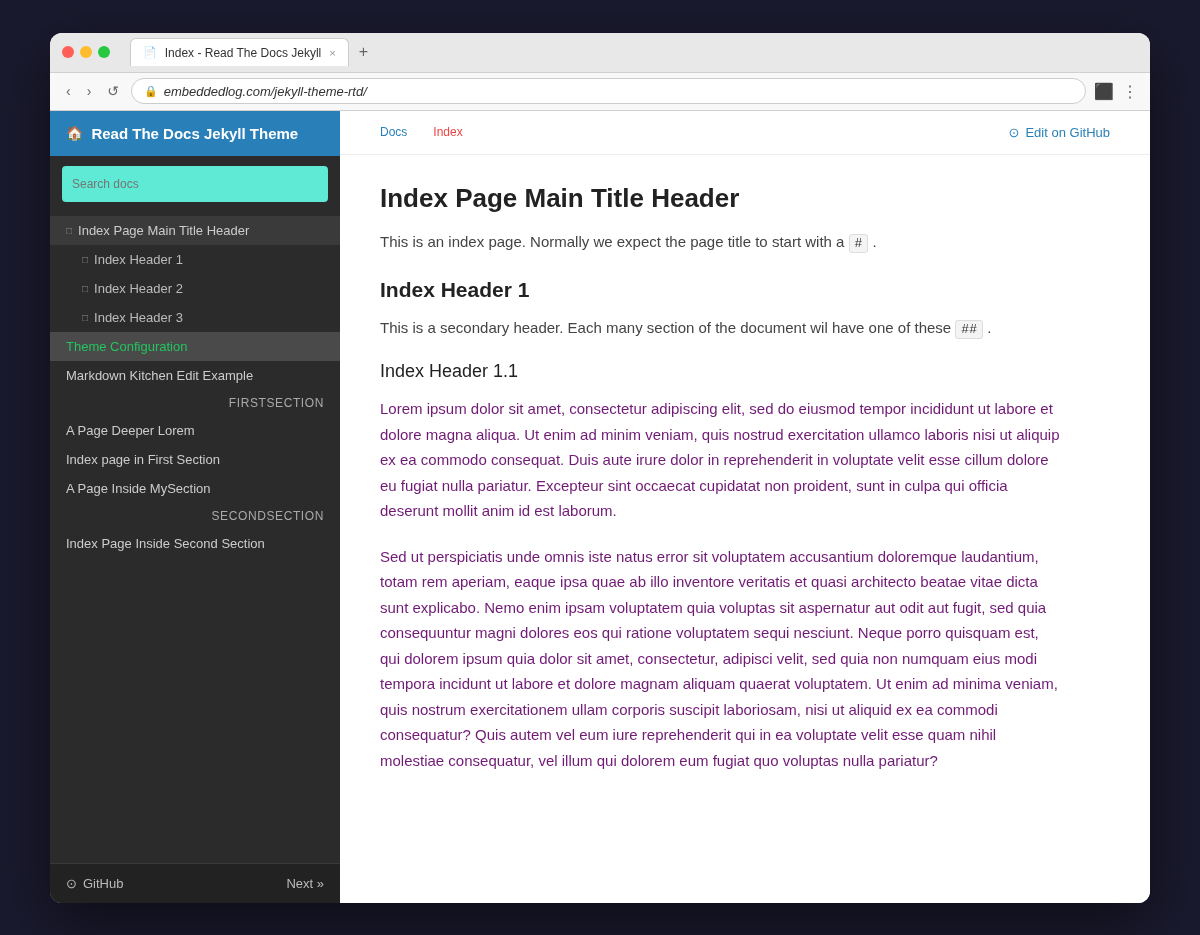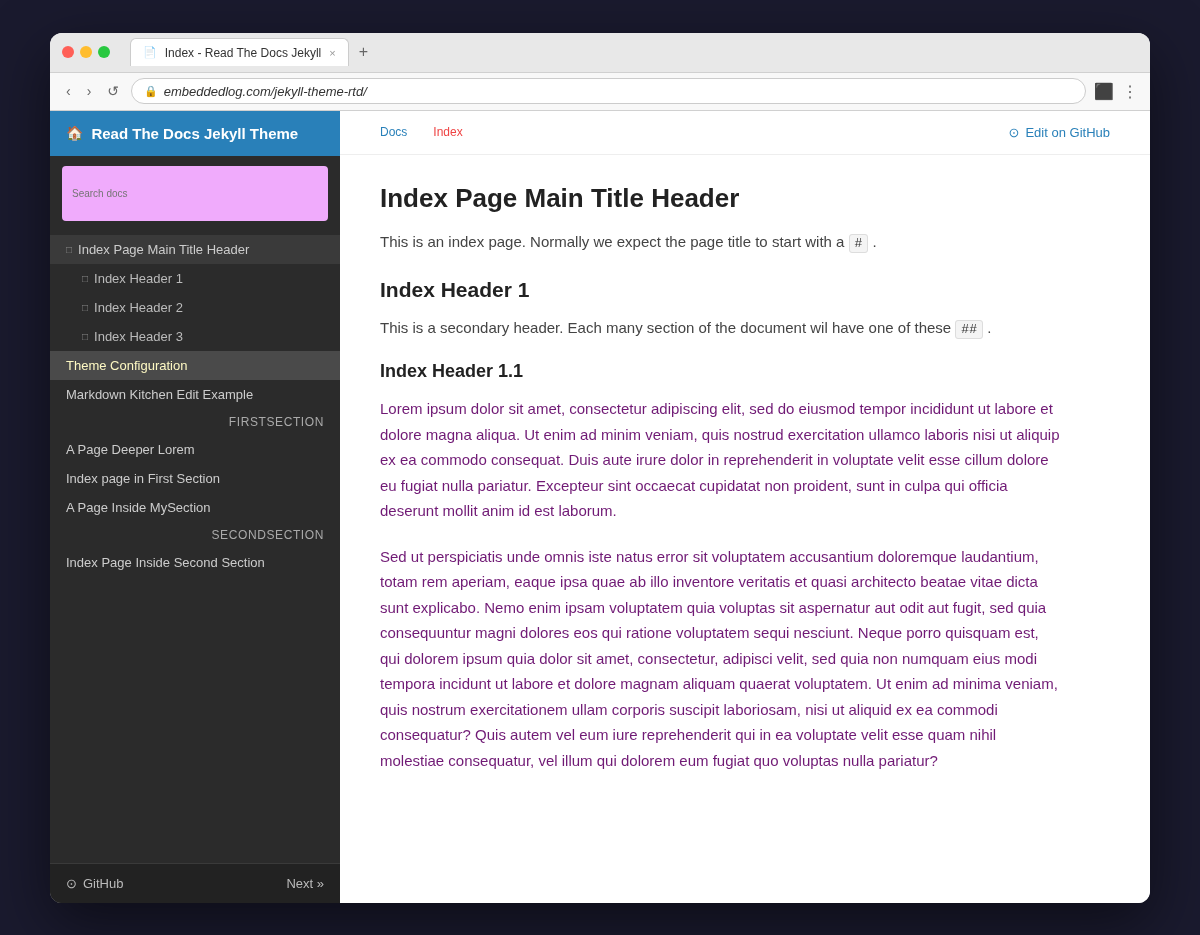--- a/index.html
+++ b/index.html
@@ -133,25 +133,25 @@
       align-items: center;
       gap: 8px;
     }
     .sidebar-header .home-icon { font-size: 14px; }
     .search-box {
       padding: 10px 12px;
       background: #2b2b2b;
     }
     .search-input {
       width: 100%;
-      background: #f0abfc;
+      background: #5eead4;
       border: none;
       border-radius: 4px;
-      padding: 22px 10px;
-      font-size: 10px;
+      padding: 11px 10px;
+      font-size: 12px;
       color: #666;
       outline: none;
     }
     .sidebar-nav {
       flex: 1;
       overflow-y: auto;
       padding: 4px 0;
     }
     .nav-section-header {
       padding: 6px 16px;
@@ -166,21 +166,21 @@
       color: #ccc;
       font-size: 13px;
       cursor: pointer;
       display: flex;
       align-items: center;
       gap: 6px;
     }
     .nav-item.active { background: #3a3a3a; }
     .nav-item.highlighted {
       background: #4a4a4a;
-      color: #fef9c3;
+      color: #22c55e;
     }
     .nav-item.sub-item {
       padding-left: 32px;
       font-size: 13px;
       color: #bbb;
     }
     .expand-icon { font-size: 10px; color: #888; }
     .sidebar-footer {
       padding: 12px 16px;
       background: #222;
@@ -266,21 +266,21 @@
       margin-top: 8px;
     }
     .section-desc {
       font-size: 15px;
       color: #444;
       line-height: 1.6;
       margin-bottom: 20px;
     }
     h3.subsection-header {
       font-size: 18px;
-      font-weight: 700;
+      font-weight: 400;
       color: #222;
       margin-bottom: 14px;
       margin-top: 4px;
     }
     .body-text {
       font-size: 15px;
       color: #701a75;
       line-height: 1.7;
       margin-bottom: 20px;
     }

